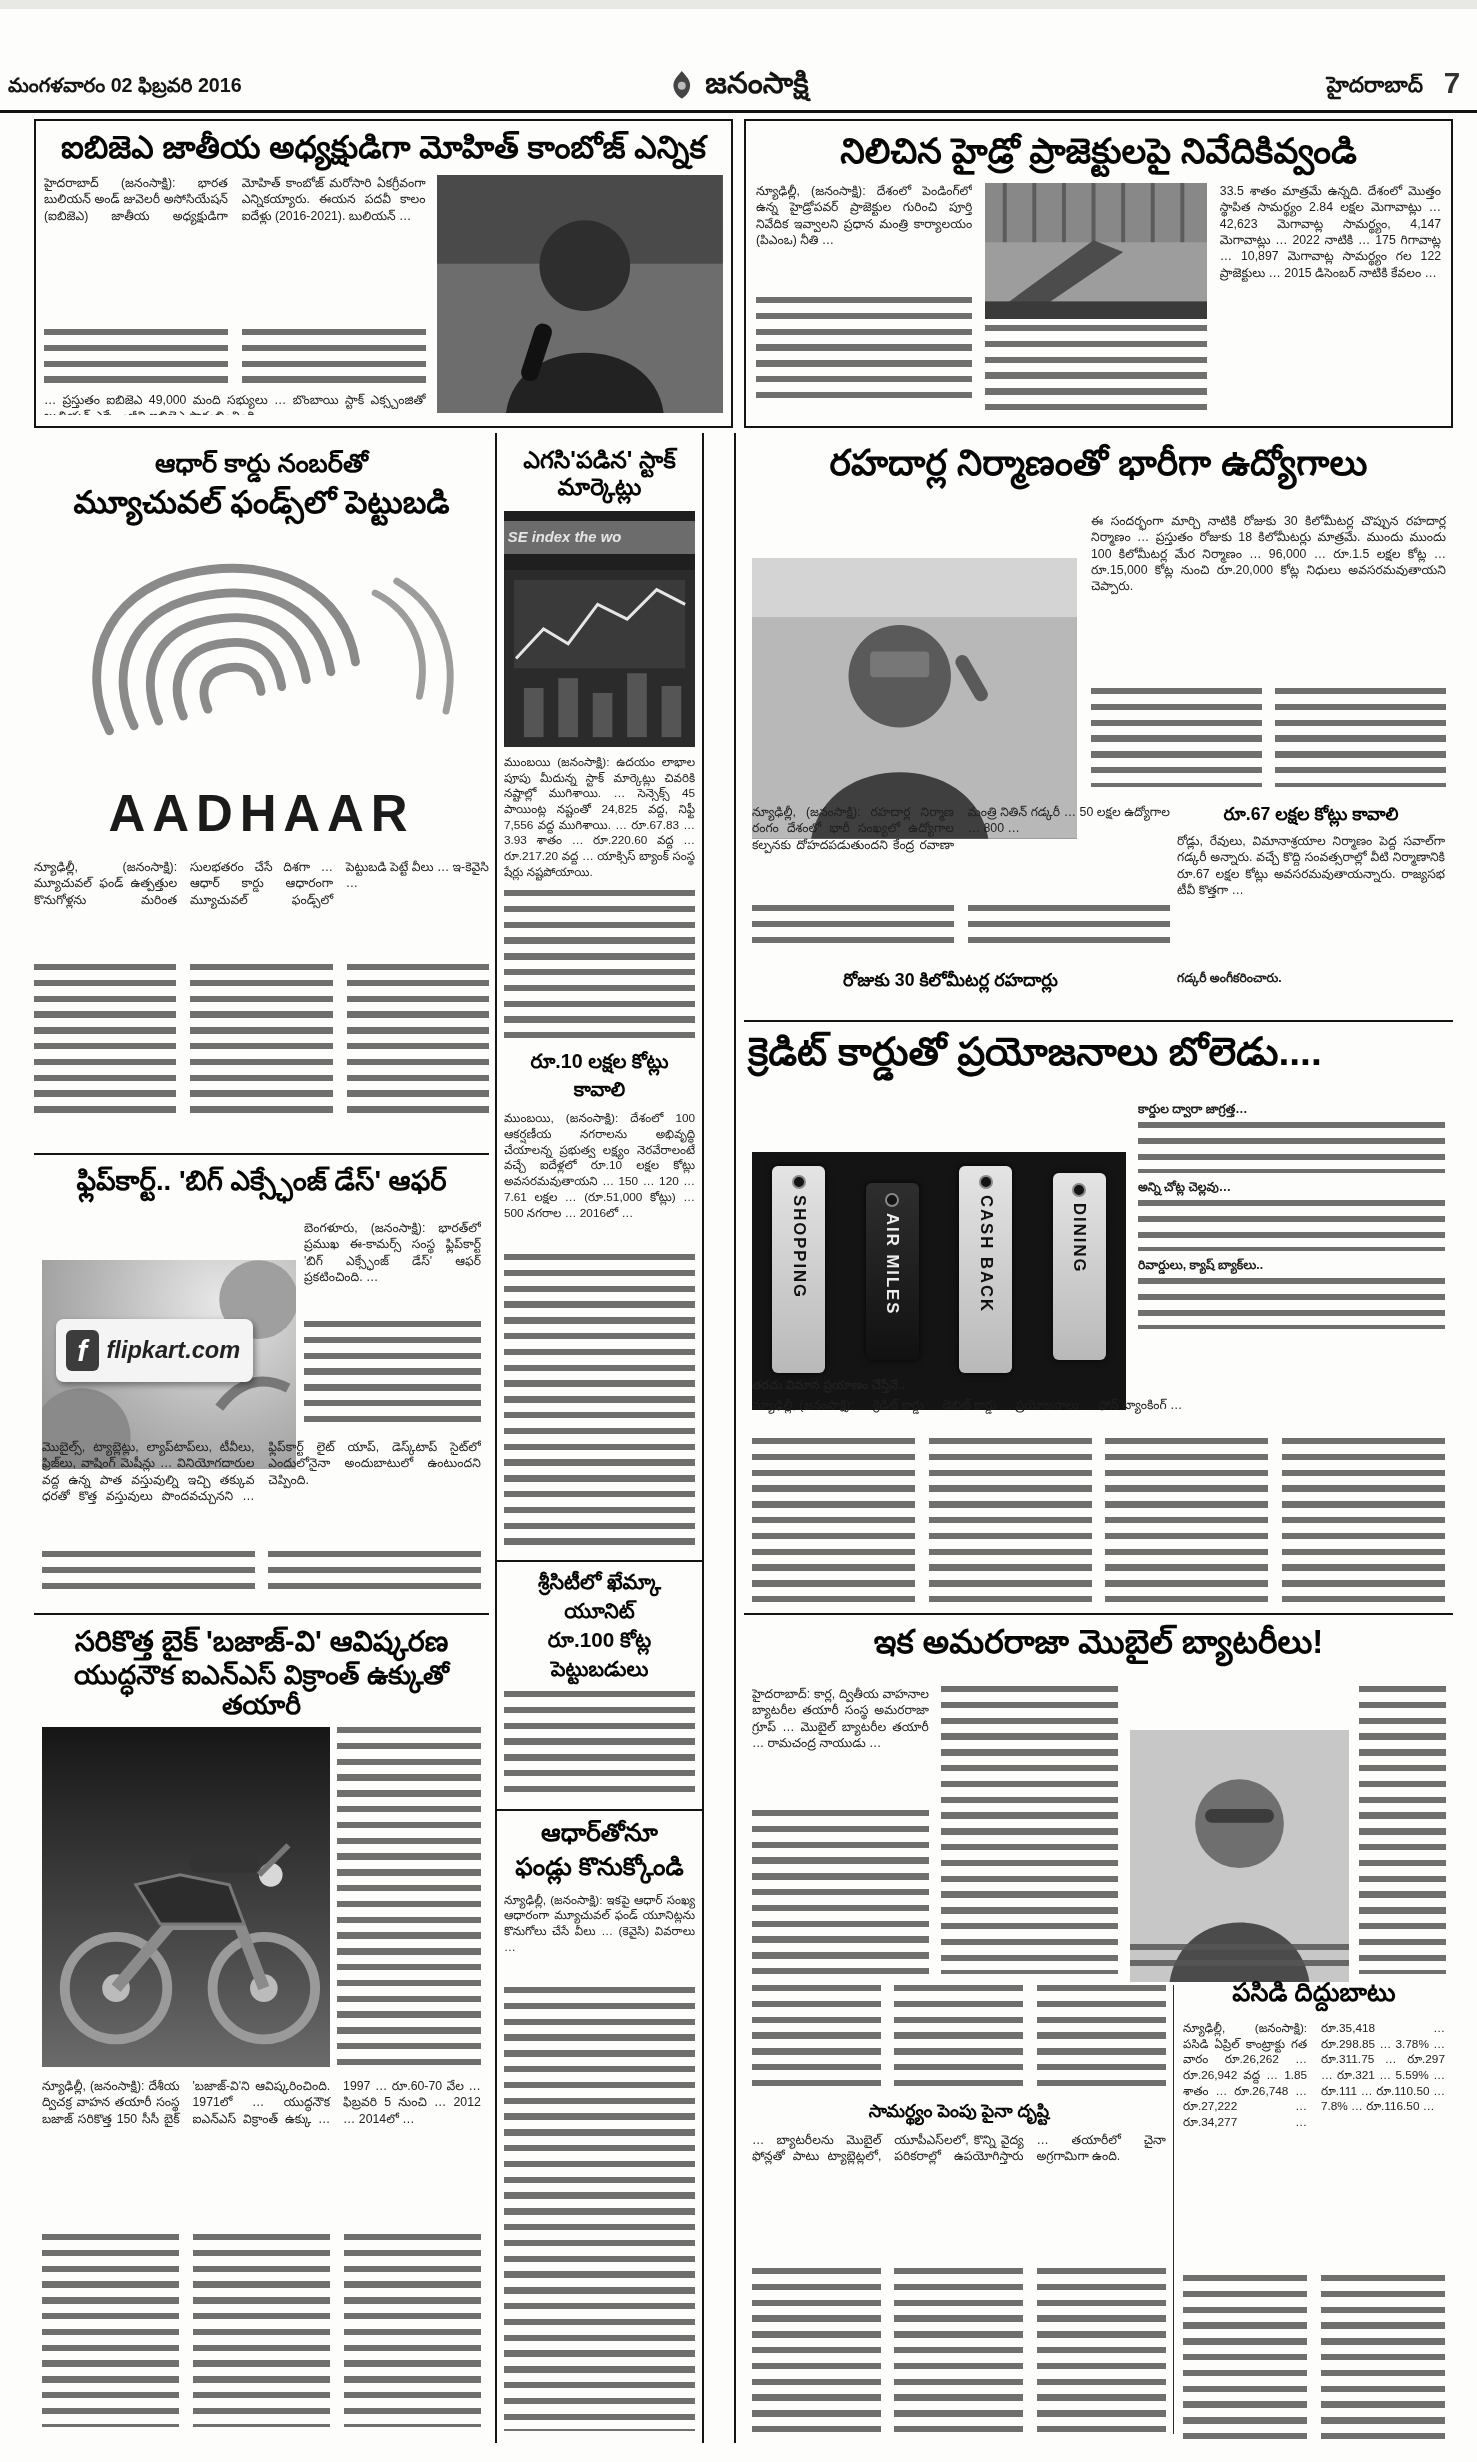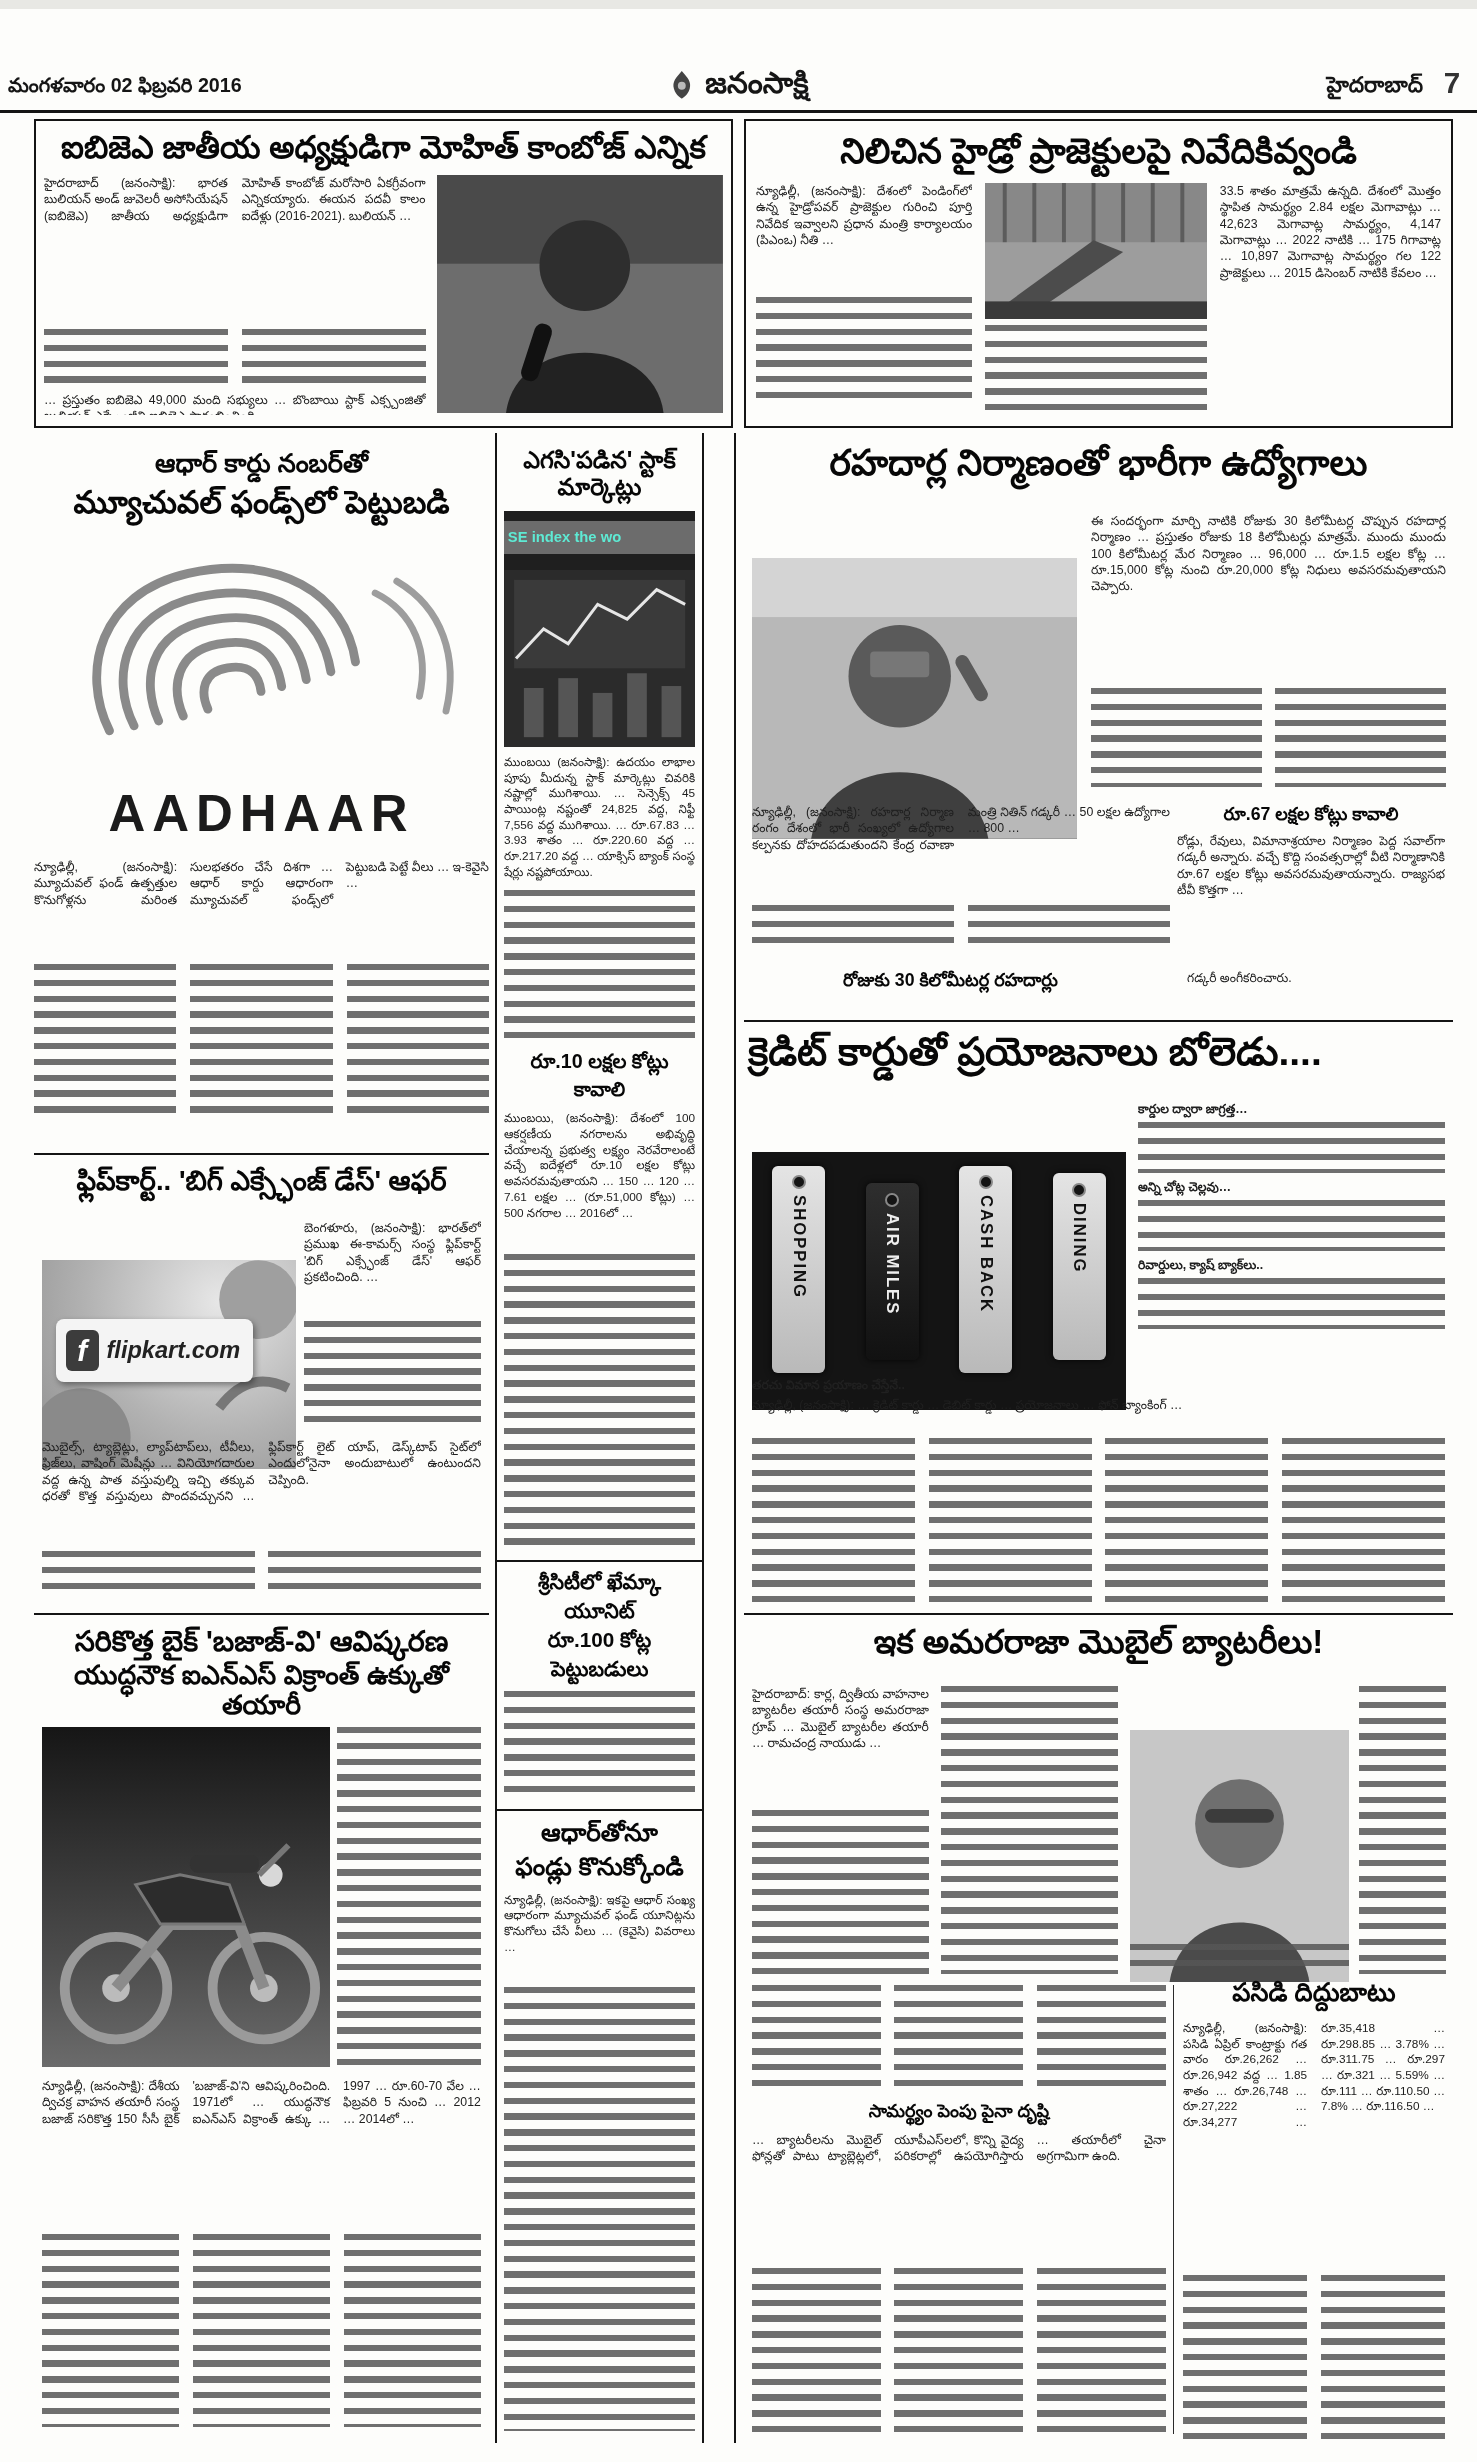--- a/index.html
+++ b/index.html
@@ -17,21 +17,21 @@
   .fillrow{display:flex;gap:13.8px;}
   .fillrow .fill{flex:1;}
   .cols2{columns:2;column-gap:13.8px;}
   .cols3{columns:3;column-gap:12.8px;}
   .photo{background:linear-gradient(140deg,#a7a7a7,#606060);position:relative;overflow:hidden;}
   .photo svg{position:absolute;inset:0;}
   .imgbox{box-sizing:border-box;}
   
   .stockimg{background:#1f1f1f;position:relative;overflow:hidden;}
   .stockimg .band{position:absolute;top:9.9px;left:0;right:0;height:33px;background:#6c6c6c;}
-  .stockimg .band span{color:#5eead4;font-size:14.8px;font-weight:bold;display:block;padding:7.9px 3.9px 0 3.9px;white-space:nowrap;}
+  .stockimg .band span{font-style:italic;color:#e5e5e5;font-size:14.8px;font-weight:bold;display:block;padding:7.9px 3.9px 0 3.9px;white-space:nowrap;}
   
   .tagsimg{background:#141414;position:relative;overflow:hidden;display:flex;justify-content:space-around;align-items:flex-start;padding-top:13.8px;box-sizing:border-box;}
   .tag{width:53px;height:207px;background:linear-gradient(#e4e4e4,#b9b9b9);border-radius:5.9px;position:relative;
        display:flex;justify-content:center;box-shadow:0 0 7.9px rgba(0,0,0,.8);}
   .tag:nth-child(2){height:177px;margin-top:17.7px;background:linear-gradient(#2e2e2e,#111);}
   .tag:nth-child(2) .tagtxt{color:#eee;}
   .tag:nth-child(4){height:187px;margin-top:7.9px;}
   .tag .hole{position:absolute;top:9.9px;width:9.9px;height:9.9px;border-radius:50%;background:#141414;border:2px solid #888;}
   .tagtxt{writing-mode:vertical-rl;font-weight:bold;font-size:16.7px;letter-spacing:2px;color:#111;margin-top:29.6px;font-family:"Liberation Sans",sans-serif;}
   
@@ -207,21 +207,21 @@
       <div class="fillrow" style="height:43px;margin-top:5.9px;">
         <div class="fill"></div>
           <div class="fill"></div>
       </div>
     </div>
     <div class="abs" style="left:433px;top:366px;width:268px;">
       <div class="sub" style="font-size:17.7px;">రూ.67 లక్షల కోట్లు కావాలి</div>
       <div class="body" style="height:118px;overflow:hidden;margin-top:3.9px;">రోడ్లు, రేవులు, విమానాశ్రయాల నిర్మాణం పెద్ద సవాల్‌గా గడ్కరీ అన్నారు. వచ్చే కొద్ది సంవత్సరాల్లో వీటి నిర్మాణానికి రూ.67 లక్షల కోట్లు అవసరమవుతాయన్నారు. రాజ్యసభ టీవీ కొత్తగా …</div>
     </div>
     <div class="abs sub" style="left:39px;top:532px;width:335px;font-size:17.7px;">రోజుకు 30 కిలోమీటర్ల రహదార్లు</div>
-    <div class="abs body" style="left:443px;top:532px;width:268px;">గడ్కరీ అంగీకరించారు.</div>
+    <div class="abs body" style="left:433px;top:532px;width:268px;font-weight:bold;">గడ్కరీ అంగీకరించారు.</div>
   </div>
 
   <div class="hrule" style="left:744px;top:1011px;width:709px;"></div>
 
   <div class="abs" style="left:744px;top:1015px;width:709px;height:587px;overflow:hidden;">
     <div class="hl" style="font-size:39px;margin-top:5.9px;text-align:left;padding-left:3.9px;">క్రెడిట్ కార్డుతో ప్రయోజనాలు బోలెడు....</div>
     <div class="abs tagsimg" style="left:7.9px;top:77px;width:374px;height:258px;">
       <div class="tag">
           <div class="hole"></div>
           <div class="tagtxt">SHOPPING</div>

